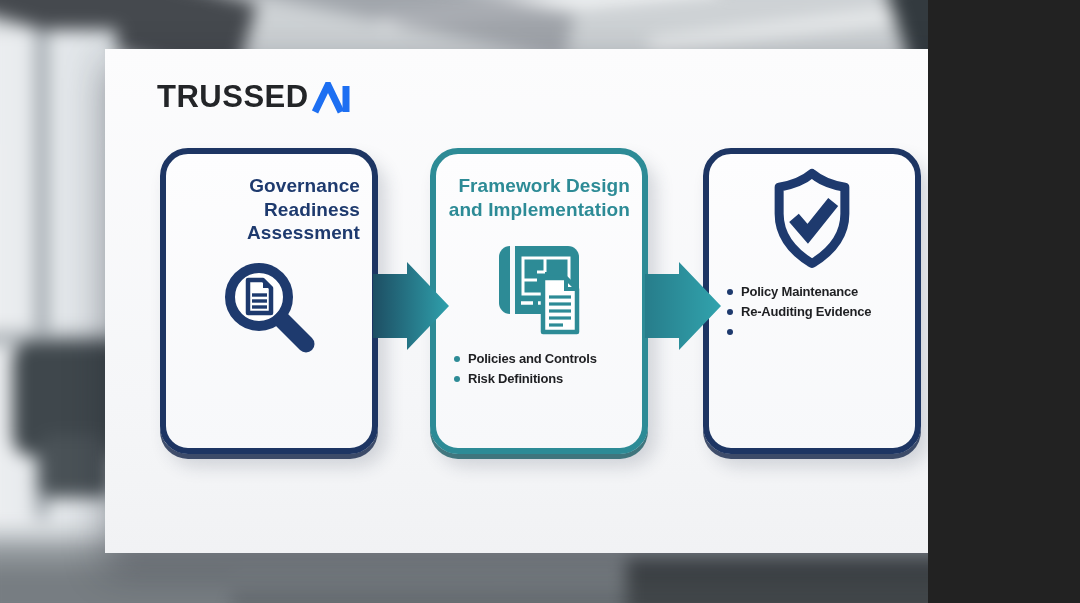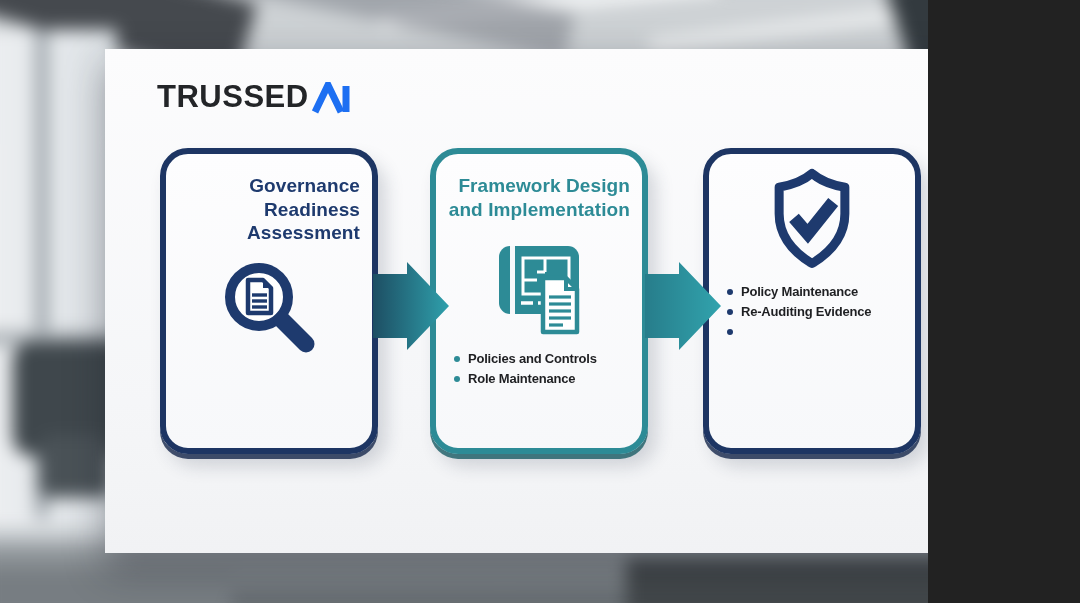--- a/index.html
+++ b/index.html
@@ -152,21 +152,21 @@
           <line x1="68" y1="91" x2="82" y2="91" stroke="#2d8b96" stroke-width="3.2"></line>
         </svg>
       </div>
       <ul class="card-bullets">
         <li>
             <span class="dot"></span>
             <span>Policies and Controls</span>
           </li>
         <li>
             <span class="dot"></span>
-            <span>Role Maintenance</span>
+            <span>Risk Definitions</span>
           </li>
       </ul>
     </div>
 
     <div class="card card-3">
       <div class="card-icon">
         <svg width="106" height="106" viewBox="0 0 100 100">
           <path d="M50,7 C57,13 69,18 81,20 L81,45 C81,66 68,81 50,92 C32,81 19,66 19,45 L19,20 C31,18 43,13 50,7 Z" fill="none" stroke="#1e3a6e" stroke-width="8.5" stroke-linejoin="round"></path>
           <path d="M33,49 L46,64 L70,34" fill="none" stroke="#1e3a6e" stroke-width="12"></path>
         </svg>

